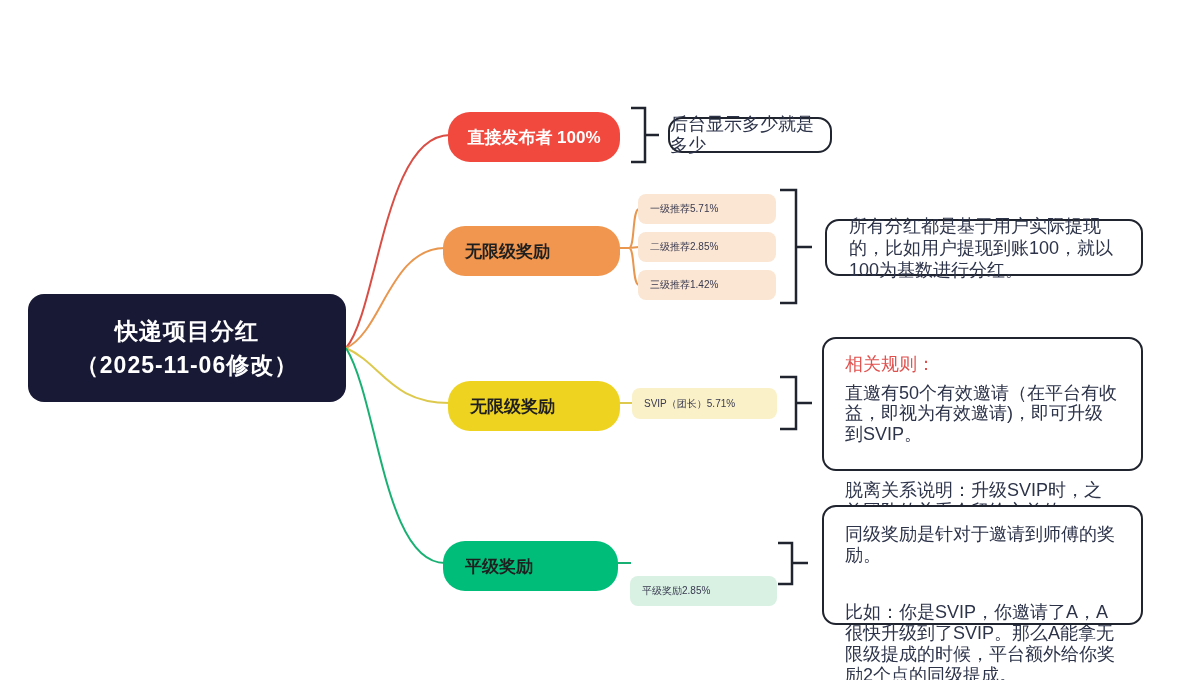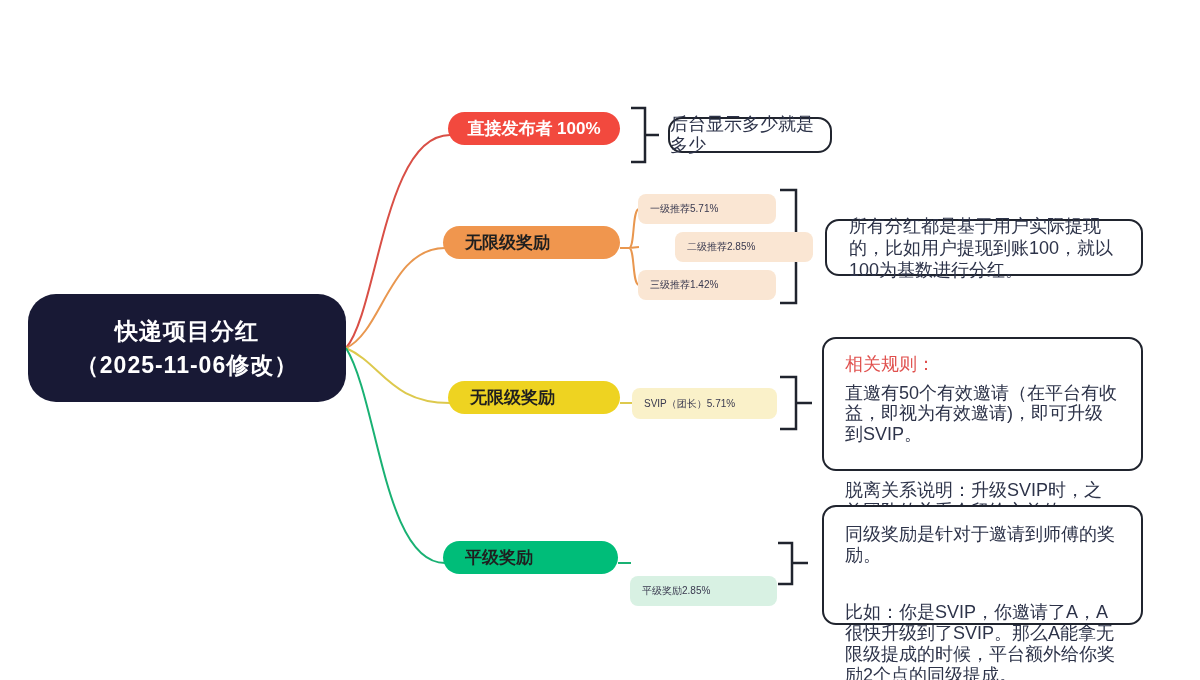--- a/index.html
+++ b/index.html
@@ -6,44 +6,44 @@
   body{
     width:1200px;height:680px;position:relative;overflow:hidden;
     background:#ffffff;
     font-family:"Liberation Sans","DejaVu Sans",sans-serif;
   }
   .abs{position:absolute;box-sizing:border-box;}
   svg.connectors{position:absolute;left:0;top:0;width:1200px;height:680px;pointer-events:none;}
 
   .root-node{
     left:28px;top:294px;width:318px;height:108px;
-    background:#181935;border-radius:28px;
+    background:#181935;border-radius:16px;
     display:flex;flex-direction:column;align-items:center;justify-content:center;
     color:#ffffff;font-weight:bold;font-size:23px;line-height:34px;
     letter-spacing:1px;
   }
 
   .branch-node{
-    height:33px;border-radius:22px;
+    height:50px;border-radius:22px;
     display:flex;align-items:center;
     font-weight:bold;font-size:17px;color:#1f1f1f;
     padding-left:22px;
   }
   .branch-direct{left:448px;top:112px;width:172px;background:#f2493e;color:#ffffff;justify-content:center;padding-left:0;}
   .branch-three{left:443px;top:226px;width:177px;background:#f0964e;}
   .branch-unlimited{left:448px;top:381px;width:172px;background:#eed321;}
   .branch-peer{left:443px;top:541px;width:175px;background:#00bd79;}
 
   .subtopic{
     border-radius:8px;display:flex;align-items:center;
     font-size:10px;color:#39394f;padding-left:12px;
   }
   .sub-peach{background:#fae6d3;}
   .sub-1{left:638px;top:194px;width:138px;height:30px;}
-  .sub-2{left:638px;top:232px;width:138px;height:30px;margin-left:37px;}
+  .sub-2{left:638px;top:232px;width:138px;height:30px;}
   .sub-3{left:638px;top:270px;width:138px;height:30px;}
   .sub-svip{left:632px;top:388px;width:145px;height:31px;background:#faf1c9;}
   .sub-peer{left:630px;top:547px;width:147px;height:30px;background:#d8f1e3;margin-top:29px;}
 
   .note-box{
     background:#ffffff;border:2px solid #20242e;border-radius:14px;
     color:#2d3349;font-size:18px;line-height:21px;
   }
   .note-1{left:668px;top:117px;width:164px;height:36px;display:flex;align-items:center;justify-content:center;}
   .note-2{left:825px;top:219px;width:318px;height:57px;padding:6px 14px;line-height:22px;display:flex;align-items:center;}

